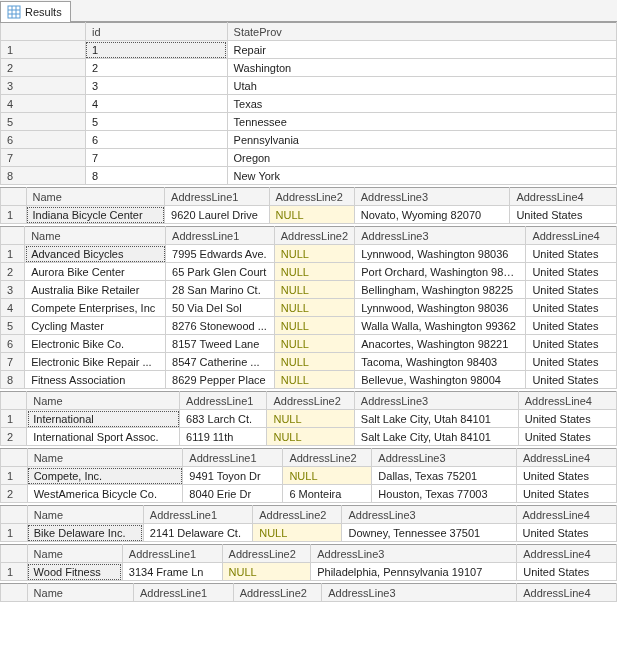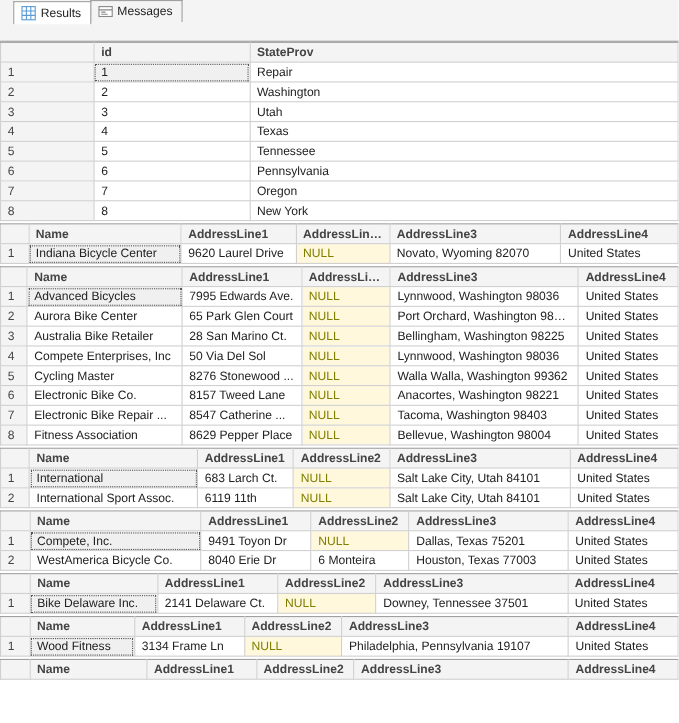--- a/index.html
+++ b/index.html
@@ -6,25 +6,25 @@
   body {
     margin: 0;
     font-family: "Segoe UI", Tahoma, Arial, sans-serif;
     font-size: 11px;
     background: #ffffff;
     color: #222;
     width: 617px;
   }
   .tabbar {
     display: flex;
-    align-items: flex-start;
+    align-items: flex-end;
     border-bottom: 1px solid #a0a0a0;
     background: #f4f4f4;
-    height: 38px;
-    padding-left: 12px;
+    height: 22px;
+    padding-left: 0;
     gap: 0;
   }
   .tab {
     display: flex;
     align-items: center;
     gap: 4px;
     padding: 2px 8px 2px 6px;
     border: 1px solid #a0a0a0;
     border-bottom: none;
     background: #f4f4f4;
@@ -49,21 +49,21 @@
     padding: 2px 6px;
     height: 18px;
     text-align: left;
     white-space: nowrap;
     overflow: hidden;
     text-overflow: ellipsis;
     vertical-align: middle;
   }
   .grid th {
     background: #f4f4f4;
-    font-weight: bold;
+    font-weight: normal;
     color: #444;
     border-top: 1px solid #a0a0a0;
   }
   .grid th.first, .grid td.first {
     background: #f4f4f4;
     text-align: left;
     color: #444;
     width: 24px;
   }
   .nullcell {
@@ -86,29 +86,20 @@
   <div class="tab active">
     <svg class="ico" viewBox="0 0 14 14">
         <rect x="1" y="1" width="12" height="12" fill="#fff" stroke="#5a9bd4"></rect>
         <line x1="1" y1="5" x2="13" y2="5" stroke="#5a9bd4"></line>
         <line x1="1" y1="9" x2="13" y2="9" stroke="#5a9bd4"></line>
         <line x1="5" y1="1" x2="5" y2="13" stroke="#5a9bd4"></line>
         <line x1="9" y1="1" x2="9" y2="13" stroke="#5a9bd4"></line>
       </svg>
     <span>Results</span>
   </div>
-  <div class="tab">
-    <svg class="ico" viewBox="0 0 14 14">
-        <rect x="1" y="2" width="12" height="9" fill="#fff" stroke="#888"></rect>
-        <line x1="1" y1="5" x2="13" y2="5" stroke="#888"></line>
-        <line x1="3" y1="7" x2="7" y2="7" stroke="#888"></line>
-        <line x1="3" y1="9" x2="9" y2="9" stroke="#888"></line>
-      </svg>
-    <span>Messages</span>
-  </div>
 </div>
 
 <div id="grids-container">
     <div class="gridwrap">
       <table class="grid">
         <thead>
           <tr>
             <th class="first" style="width: 24px;"></th>
             <th style="width: 40px;">id</th>
             <th style="width: 110px;">StateProv</th>

